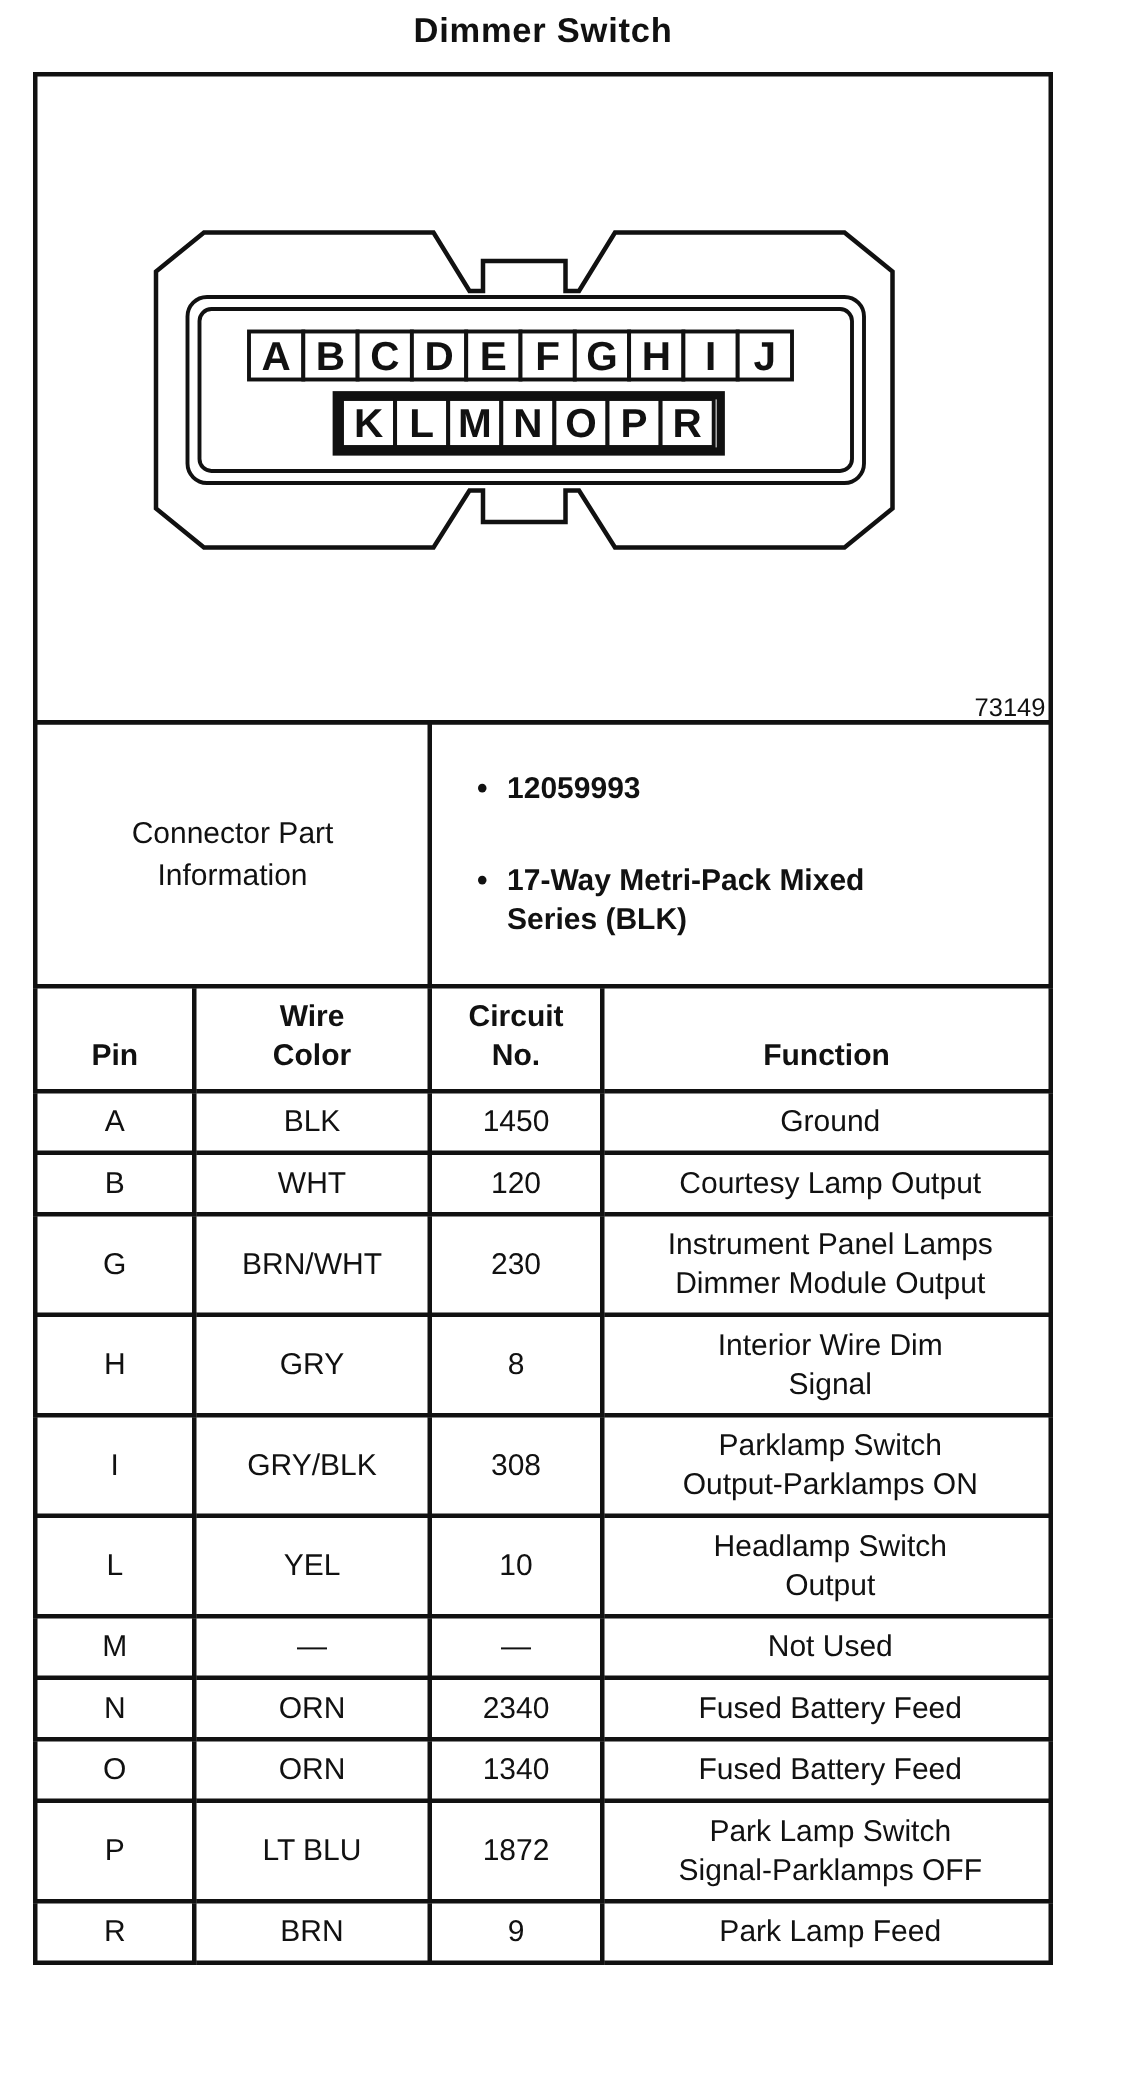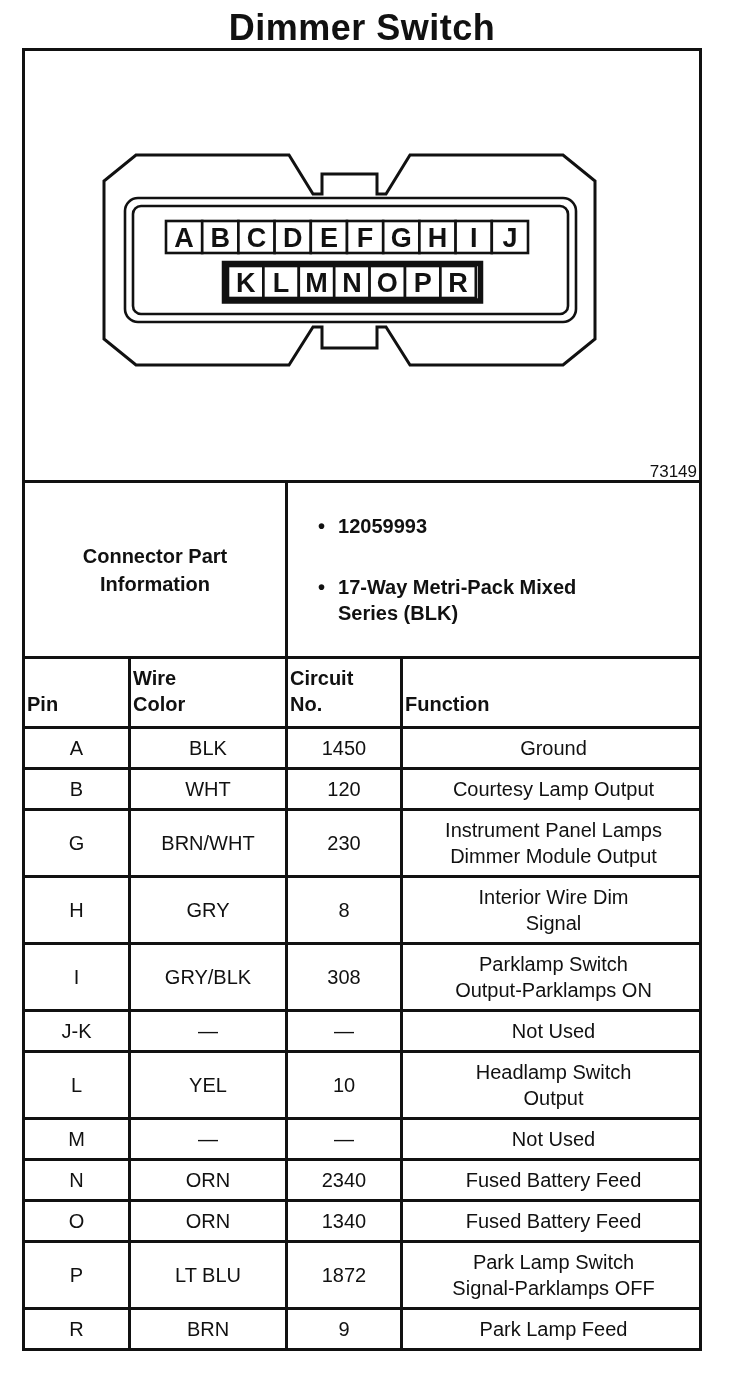--- a/index.html
+++ b/index.html
@@ -4,48 +4,48 @@
 <style>
   html,body{margin:0;padding:0;}
   body{
     width:752px;height:1390px;position:relative;
     background:#ffffff;color:#111;
     font-family:"Liberation Sans", sans-serif;
     -webkit-font-smoothing:antialiased;
   }
   .page-title{
     position:absolute;top:7px;left:22px;width:680px;
-    text-align:center;font-size:36px;font-weight:bold;letter-spacing:.5px;
+    text-align:center;font-size:23px;font-weight:bold;letter-spacing:.5px;
   }
   .figure-box{
     position:absolute;left:22px;top:48px;width:680px;height:435px;
     border:3px solid #111;box-sizing:border-box;background:#fff;
   }
   .figure-box svg{display:block;width:100%;height:100%;}
   .main-table{
     position:absolute;left:22px;top:480px;width:680px;
     border-collapse:collapse;table-layout:fixed;
     font-size:20px;line-height:26px;
   }
   .main-table td,.main-table th{
     border:3px solid #111;box-sizing:border-box;
     white-space:pre-line;overflow:hidden;
   }
   .part-info-row{height:102px;}
   .part-label{
     text-align:center;vertical-align:middle;
-    font-weight:bold;line-height:28px;
+    font-weight:normal;line-height:28px;
   }
   .part-bullets{vertical-align:middle;padding:4px 8px 4px 30px;}
   .bullet-item{display:flex;gap:13px;font-weight:bold;align-items:flex-start;}
   .bullet-item + .bullet-item{margin-top:9px;}
   .bullet-glyph{font-size:20px;line-height:26px;}
   .header-row{height:70px;}
   .main-table th{
-    font-weight:bold;text-align:left;vertical-align:bottom;
+    font-weight:bold;text-align:center;vertical-align:bottom;
     padding:0 2px 9px 2px;
   }
   .main-table tbody td{
     padding:6px 2px;text-align:center;vertical-align:middle;
   }
   .main-table tbody td.fn{
     text-align:center;padding-left:11px;padding-right:6px;
   }
 </style>
 </head>
@@ -162,26 +162,20 @@
 Signal</td>
       </tr>
       <tr>
         <td>I</td>
         <td>GRY/BLK</td>
         <td>308</td>
         <td class="fn">Parklamp Switch
 Output-Parklamps ON</td>
       </tr>
       <tr>
-        <td>J-K</td>
-        <td>—</td>
-        <td>—</td>
-        <td class="fn">Not Used</td>
-      </tr>
-      <tr>
         <td>L</td>
         <td>YEL</td>
         <td>10</td>
         <td class="fn">Headlamp Switch
 Output</td>
       </tr>
       <tr>
         <td>M</td>
         <td>—</td>
         <td>—</td>

